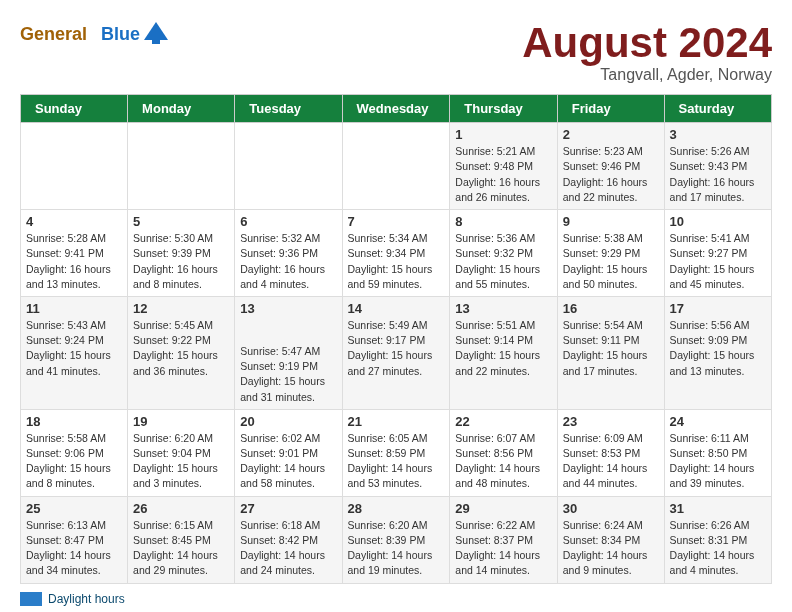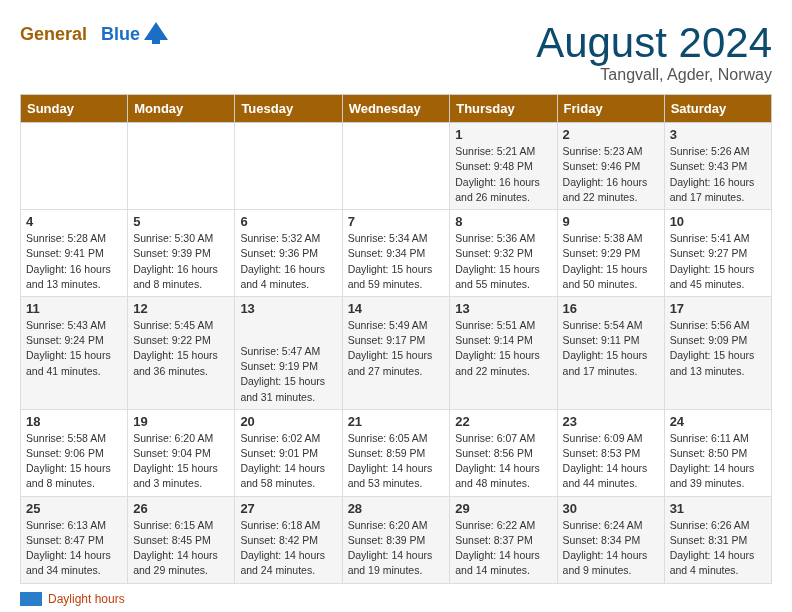--- a/index.html
+++ b/index.html
@@ -34,41 +34,41 @@
     .logo-icon {
       width: 28px;
       height: 28px;
       margin-left: 2px;
     }
     .title-block {
       text-align: right;
     }
     .title-block h1 {
       font-size: 42px;
-      font-weight: normal;
-      color: #0c4a6e;
+      font-weight: bold;
+      color: #7f1d1d;
       line-height: 1.1;
     }
     .title-block h2 {
       font-size: 16px;
       font-weight: normal;
       color: #555;
     }
     .calendar {
       width: 100%;
       border-collapse: collapse;
       font-size: 11px;
     }
     .calendar thead tr th {
-      background-color: #a16207;
+      background-color: #15803d;
       color: #fff;
       font-weight: bold;
       font-size: 13px;
       text-align: left;
-      padding: 6px 6px;
+      padding: 6px 14px;
       border: 1px solid #ccc;
     }
     .calendar tbody tr td {
       vertical-align: top;
       border: 1px solid #ddd;
       padding: 4px 5px;
       width: 108px;
       min-height: 80px;
       background: #fff;
     }
@@ -91,21 +91,21 @@
       line-height: 1.45;
     }
     .empty-cell {
       background: #fff !important;
     }
     .legend {
       display: flex;
       align-items: center;
       margin-top: 8px;
       font-size: 12px;
-      color: #c2410c;
+      color: #0c4a6e;
     }
     .legend-box {
       width: 22px;
       height: 14px;
       background: #2a7dc9;
       margin-right: 6px;
       display: inline-block;
     }
   </style>
 </head>

